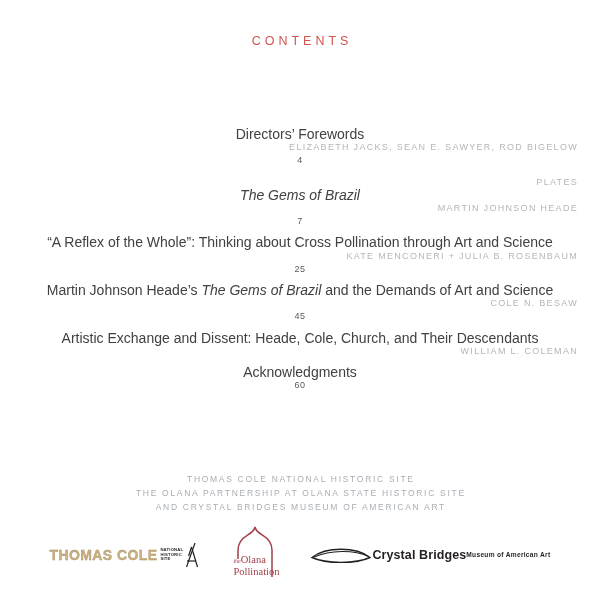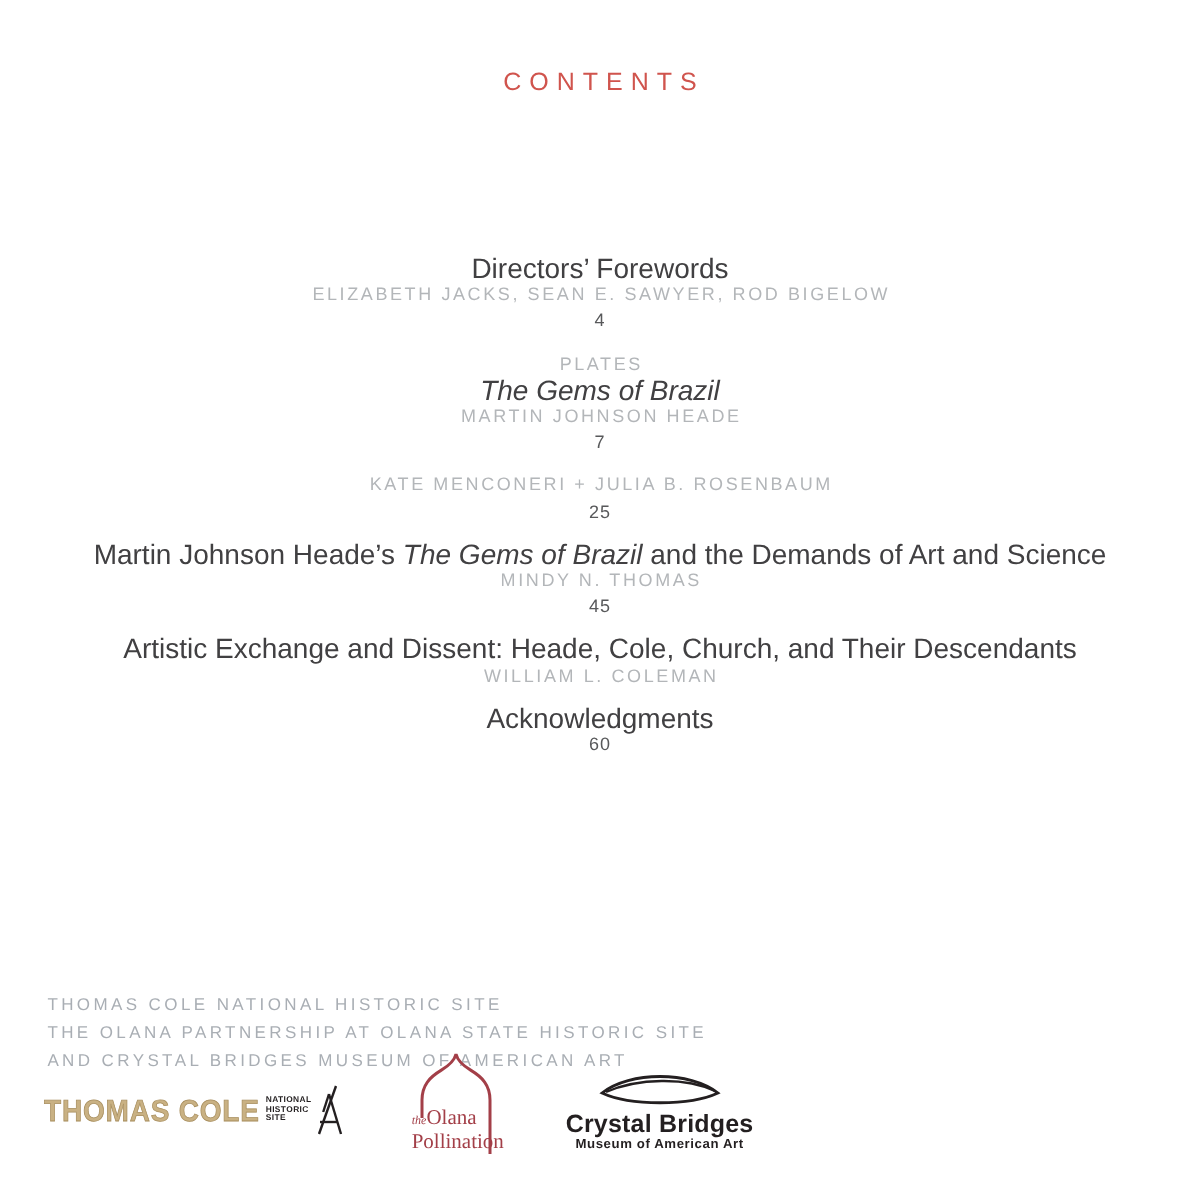--- a/index.html
+++ b/index.html
@@ -21,31 +21,31 @@
     color: #d0544d;
   }
 
   
   .toc { position: absolute; top: 128px; left: 0; right: 0; text-align: center; }
   .entry { margin-bottom: 8px; }
   .entry > div { line-height: 13.2px; }
   .t  { font-size: 14px; color: #414042; }
   .it { font-style: italic; }
   .t i { font-style: italic; }
-  .a  { font-size: 9px; color: #b3b6b9; letter-spacing: 1.3px; text-indent: 1.3px; }
+  .a  { font-size: 9px; color: #b3b6b9; letter-spacing: 1.3px; text-indent: 1.3px; text-align: right; }
   .p  { font-size: 9px; color: #58595b; letter-spacing: 0.5px; }
 
   
-  .credits { position: absolute; top: 472px; left: 0; right: 0; text-align: left; margin-top: 23px; }
+  .credits { position: absolute; top: 472px; left: 0; right: 0; text-align: center; }
   .credits .cl { font-size: 8.5px; letter-spacing: 1.7px; text-indent: 1.7px; color: #a9aeb4; line-height: 14px; }
 
   
   .logos {
     position: absolute; top: 524px; left: 0; right: 0; height: 62px;
-    display: flex; justify-content: flex-start; align-items: center; gap: 26px;
+    display: flex; justify-content: center; align-items: center; gap: 26px;
   }
 
   
   .logo-tc { display: flex; align-items: center; gap: 3px; }
   .tc-word {
     font-size: 14px; font-weight: 700; color: #c9b183;
     letter-spacing: 0.4px; transform: scaleY(1.08);
     -webkit-text-stroke: 0.35px #a78d5c;
     white-space: nowrap;
   }
@@ -61,21 +61,21 @@
   .logo-olana svg { position: absolute; top: 0; left: 0; }
   .olana-text {
     position: absolute; left: 7px; top: 29px;
     text-align: left; color: #a33f48;
     font-family: "Liberation Serif", serif;
     font-size: 10.5px; line-height: 10.5px; white-space: nowrap;
   }
   .olana-the { font-size: 6px; font-style: italic; letter-spacing: 0; }
 
   
-  .logo-cb { display: flex; flex-direction: column; align-items: center; line-height: 1; }
+  .logo-cb { display: flex; flex-direction: row; align-items: center; line-height: 1; }
   .cb-icon svg { display: block; margin-bottom: 2px; }
   .cb-name { font-size: 12.5px; font-weight: 700; color: #231f20; letter-spacing: 0.1px; white-space: nowrap; }
   .cb-sub  { font-size: 6.6px; font-weight: 700; color: #231f20; letter-spacing: 0.3px; margin-top: 1px; white-space: nowrap; }
 </style>
 </head>
 <body>
 
 <div class="page">
 
   <h1 class="contents-title">CONTENTS</h1>
@@ -89,27 +89,28 @@
     </section>
 
     <section class="entry">
       <div class="a">PLATES</div>
       <div class="t it">The Gems of Brazil</div>
       <div class="a">MARTIN JOHNSON HEADE</div>
       <div class="p">7</div>
     </section>
 
     <section class="entry">
+      <div class="t">“A Reflex of the Whole”: Thinking about Cross Pollination through Art and Science</div>
       <div class="a">KATE MENCONERI + JULIA B. ROSENBAUM</div>
       <div class="p">25</div>
     </section>
 
     <section class="entry">
       <div class="t"><span>Martin Johnson Heade’s </span><i>The Gems of Brazil</i><span> and the Demands of Art and Science</span></div>
-      <div class="a">MINDY N. THOMAS</div>
+      <div class="a">COLE N. BESAW</div>
       <div class="p">45</div>
     </section>
 
     <section class="entry">
       <div class="t">Artistic Exchange and Dissent: Heade, Cole, Church, and Their Descendants</div>
       <div class="a">WILLIAM L. COLEMAN</div>
     </section>
 
     <section class="entry">
       <div class="t">Acknowledgments</div>

